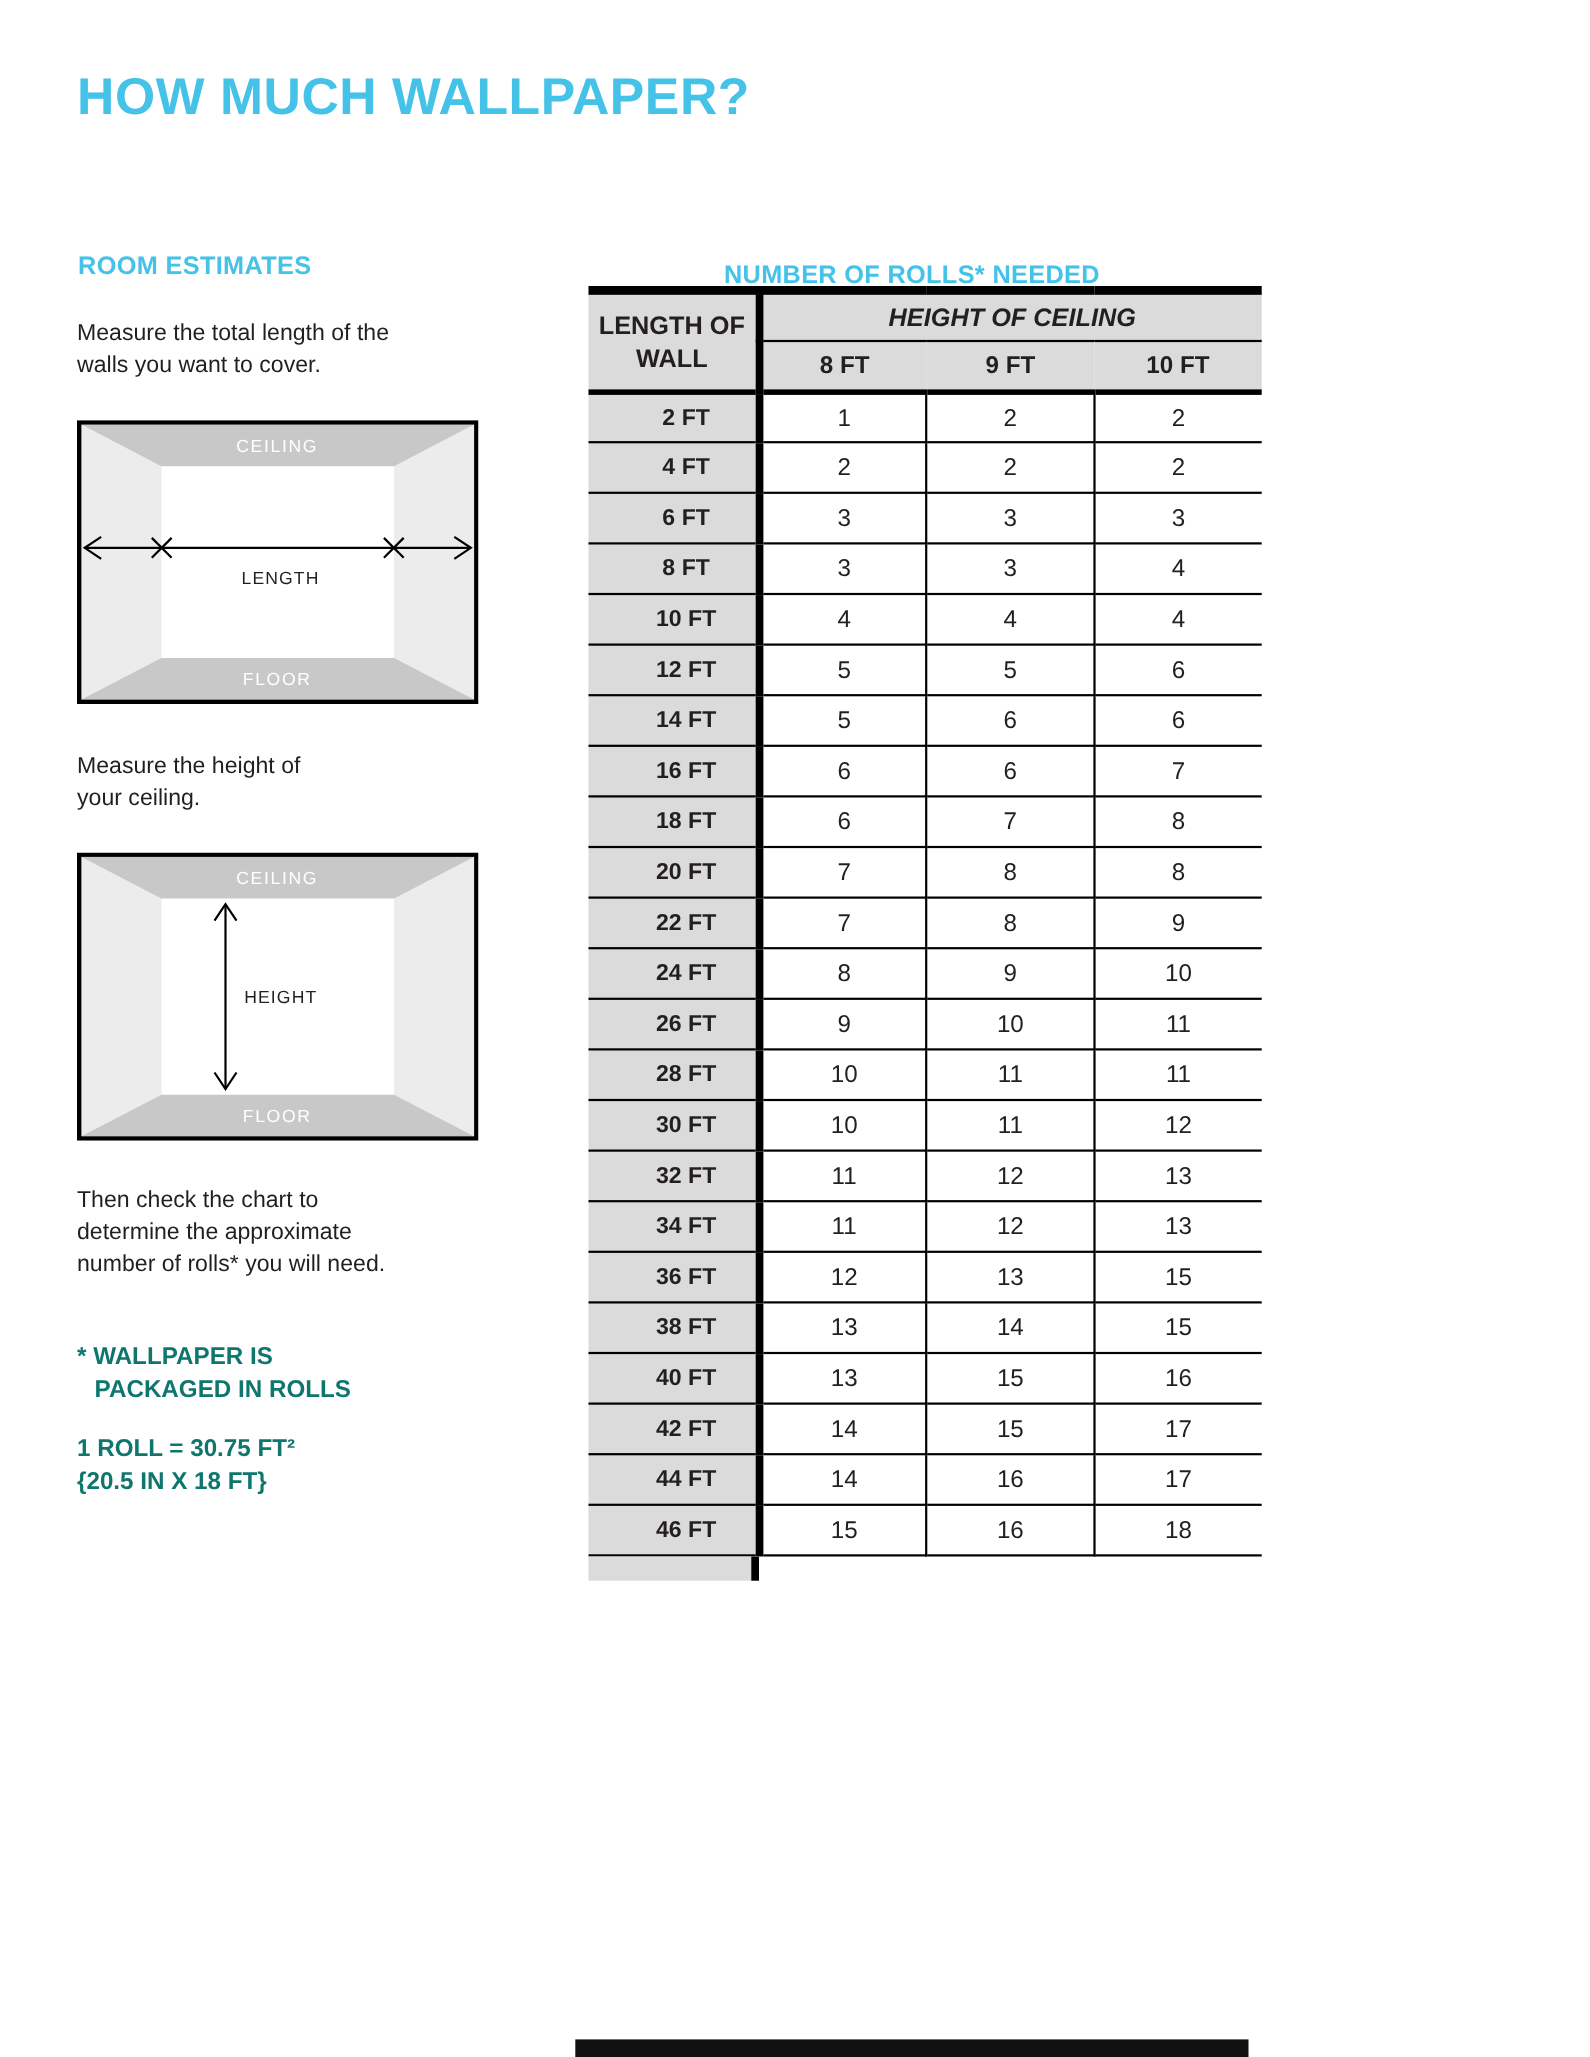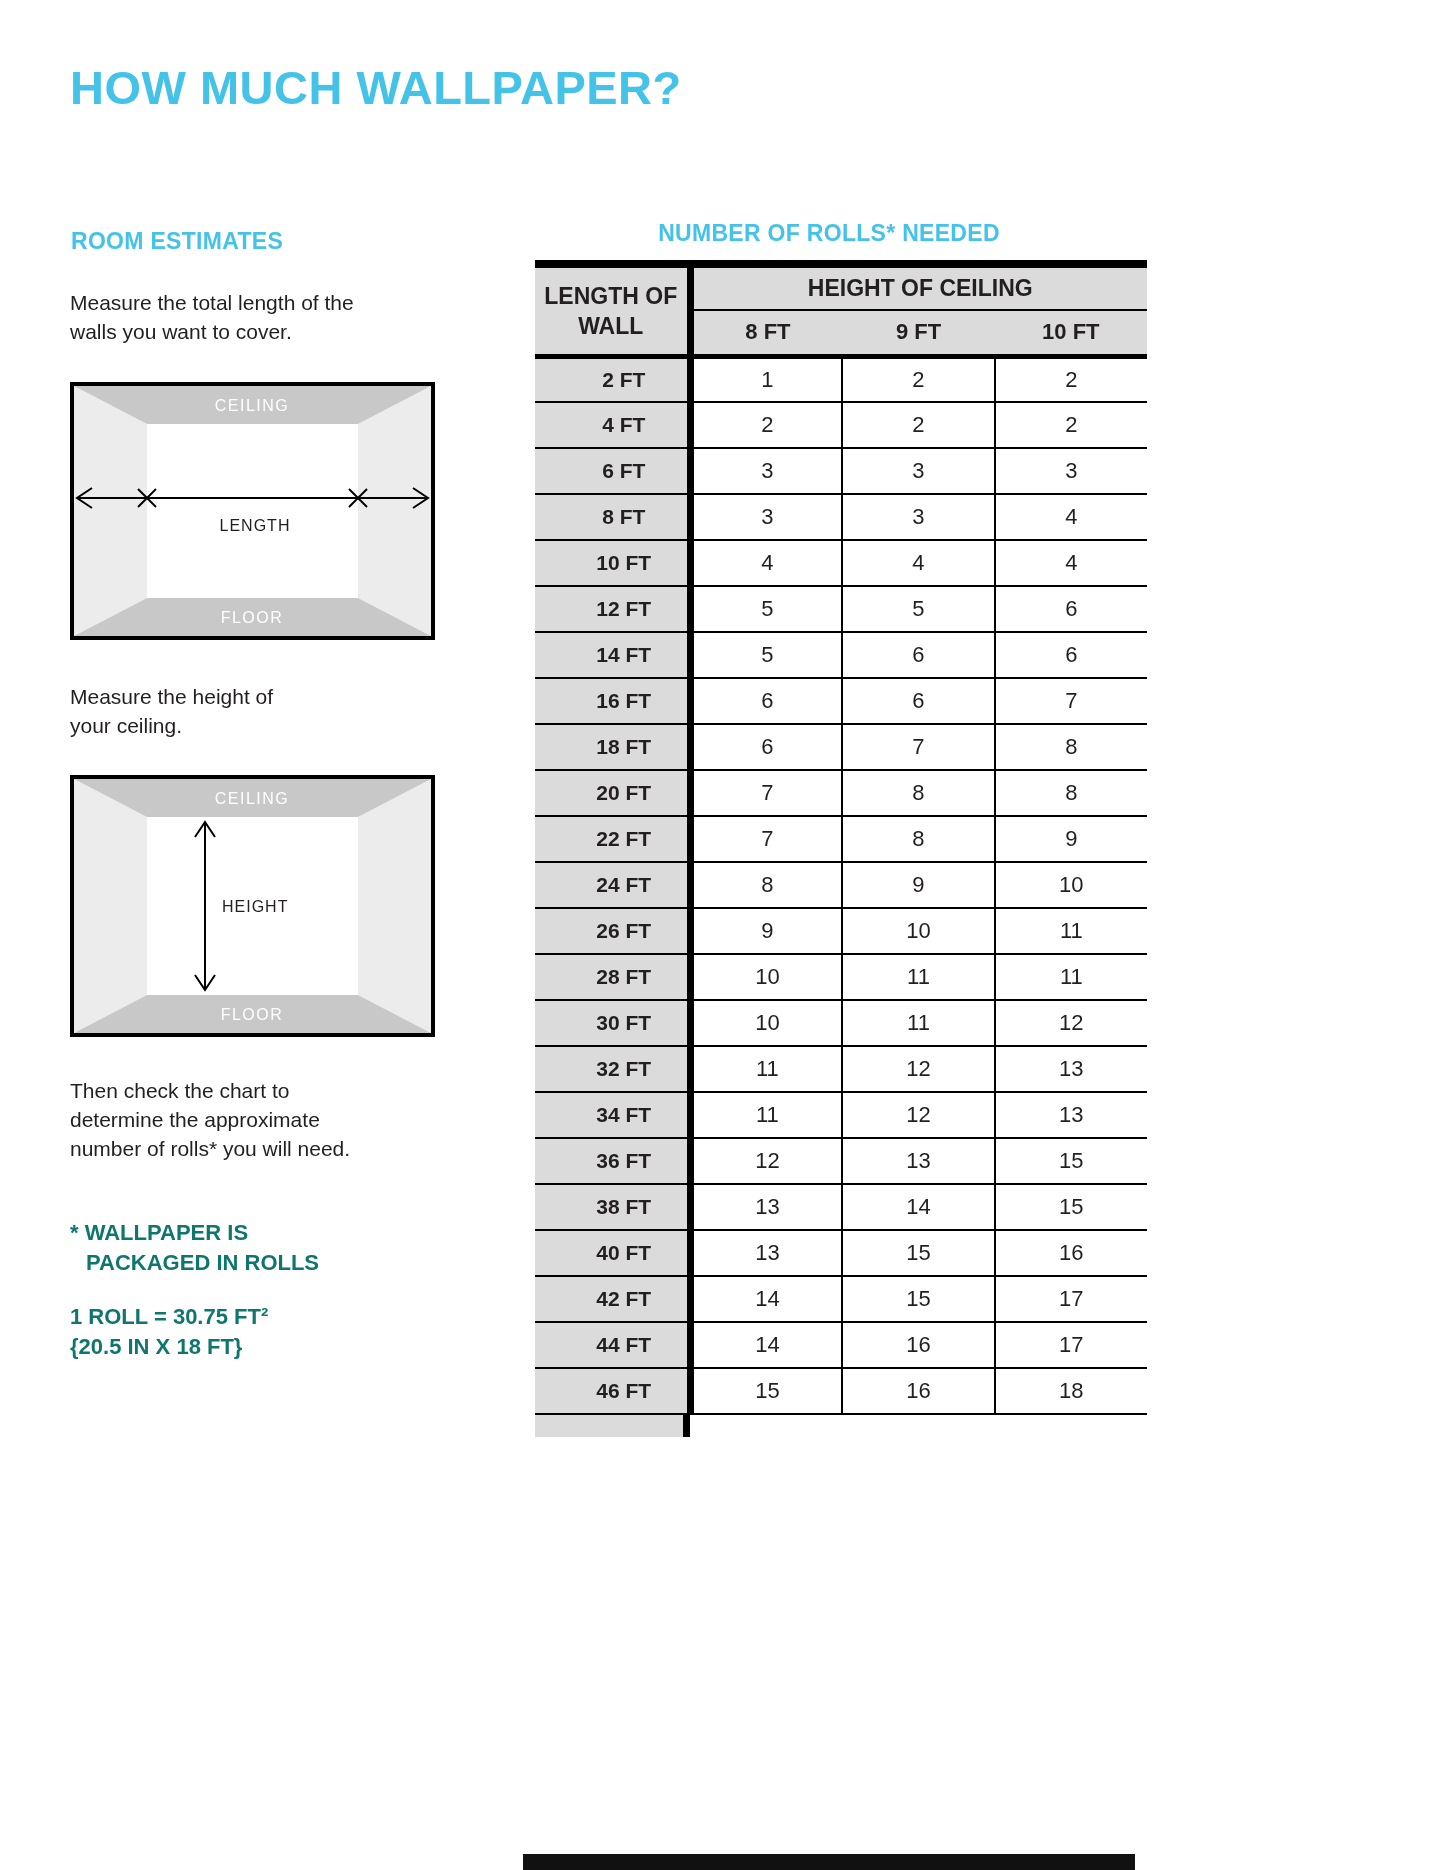--- a/index.html
+++ b/index.html
@@ -24,21 +24,21 @@
     color:#45C2E8;
   }
   .section-heading {
     position:absolute;
     font-size:23px;
     font-weight:bold;
     color:#45C2E8;
     letter-spacing:0.3px;
   }
   #room-estimates-heading { left:71px; top:228px; }
-  #rolls-heading { left:523px; top:220px; width:612px; text-align:center; }
+  #rolls-heading { left:523px; top:236px; width:612px; text-align:center; }
 
   .para {
     position:absolute;
     left:70px;
     font-size:21px;
     line-height:29px;
     color:#231F20;
   }
   #para1 { top:288px; max-width:285px; }
   #para2 { top:682px; max-width:232px; }
@@ -91,20 +91,21 @@
     font-size:23px;
     font-weight:bold;
     line-height:30px;
   }
   .group-head {
     background:#DBDBDB;
     border-bottom:2px solid #000;
     font-size:23px;
     font-weight:bold;
     height:66px;
+    font-style:italic;
   }
   .col-head {
     background:#DBDBDB;
     border-bottom:5px solid #000;
     font-size:22px;
     font-weight:bold;
     height:50px;
   }
   tbody th.row-label {
     background:#DBDBDB;

